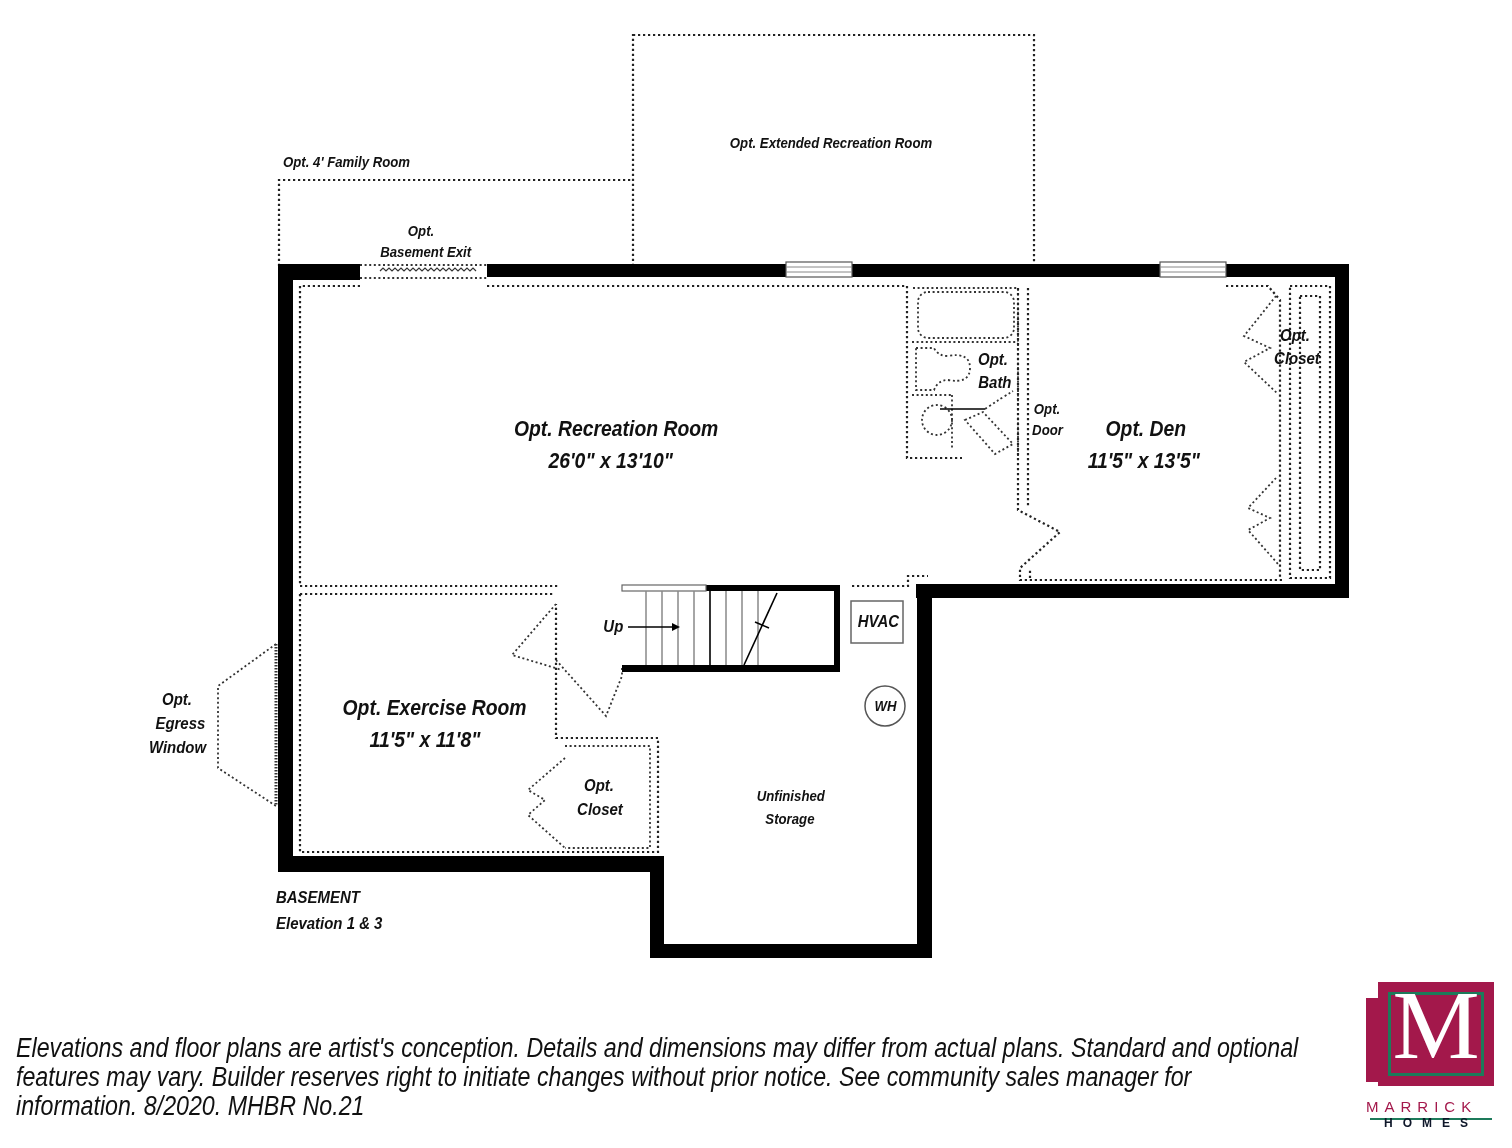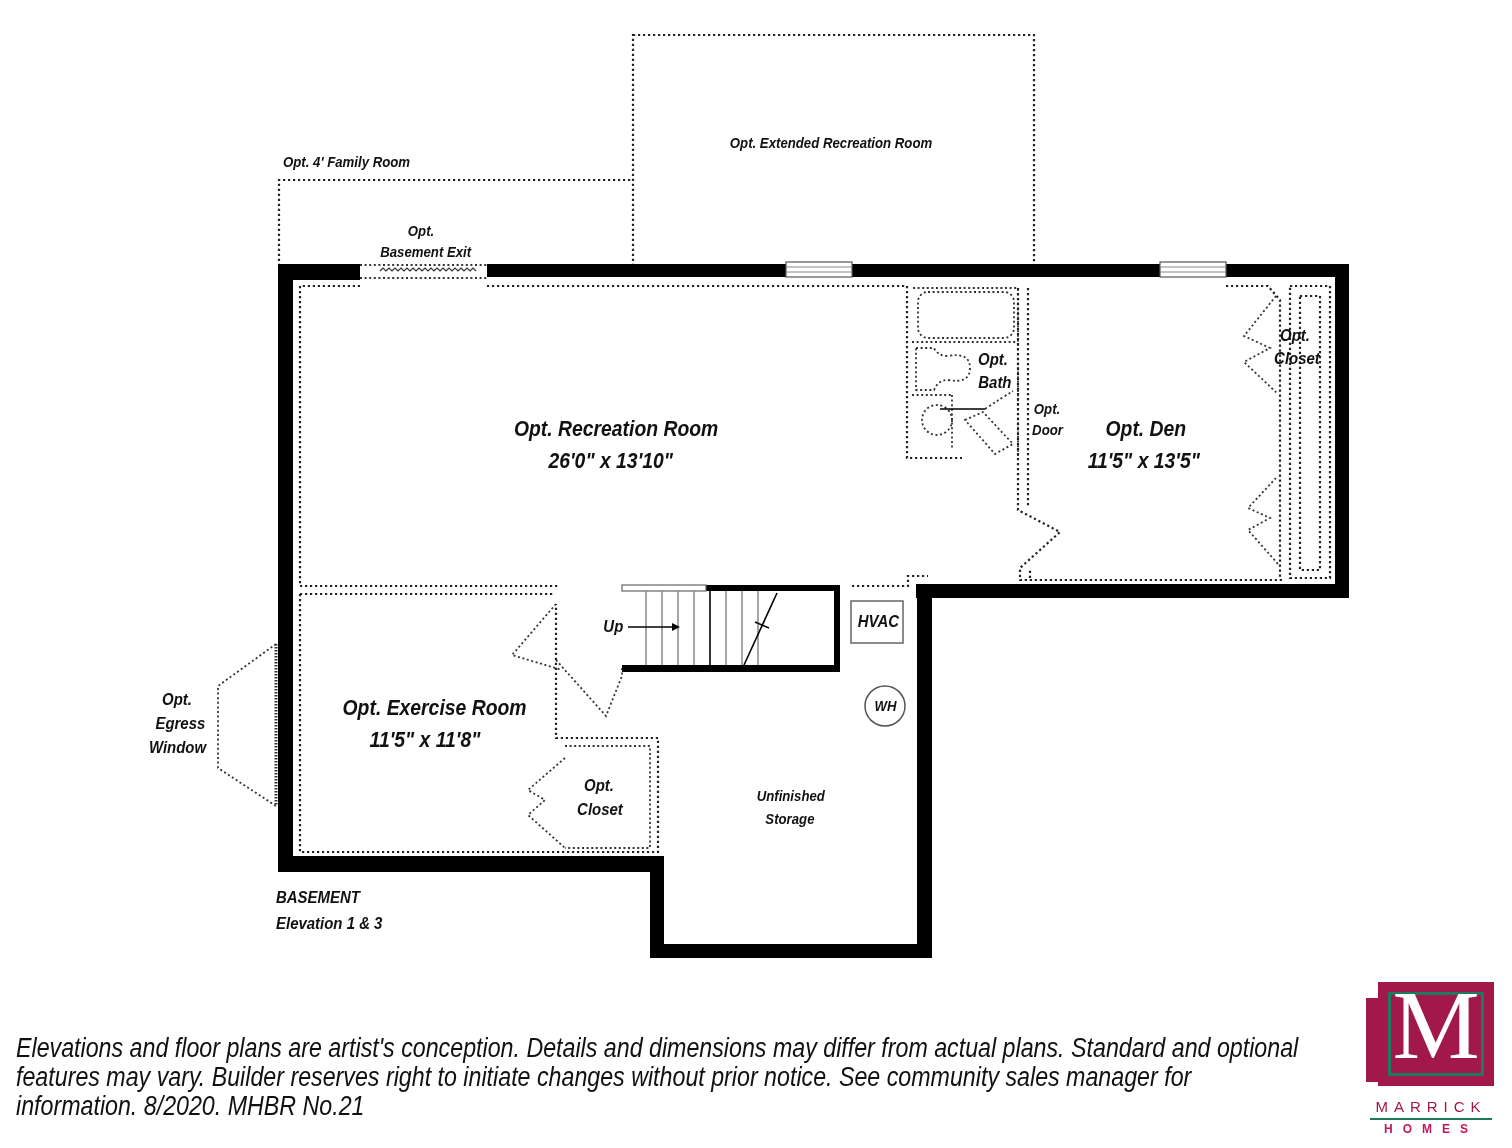--- a/index.html
+++ b/index.html
@@ -15,23 +15,23 @@
   .lbl.m { font-size: 17px; }
   .lbl.l { font-size: 22px; }
   .lbl.left { text-align: left; transform-origin: left; }
   .disclaimer { position: absolute; left: 16px; top: 1034px; width: 1340px; font-style: italic; font-size: 27px; line-height: 29px; color: #111; transform: scaleX(0.86); transform-origin: left top; }
   .disclaimer div { white-space: nowrap; }
   .logo { position: absolute; left: 1366px; top: 980px; width: 130px; height: 168px; }
   .logo-back { position: absolute; left: 0; top: 18px; width: 16px; height: 84px; background: #a3184b; }
   .logo-box { position: absolute; left: 12px; top: 2px; width: 116px; height: 104px; background: #a3184b; }
   .logo-inner { position: absolute; left: 10px; top: 10px; right: 10px; bottom: 10px; border: 3px solid #1d7a5a; border-left-width: 3px; }
   .logo-m { position: absolute; left: 0; right: 0; top: -6px; text-align: center; font-family: "Liberation Serif", "DejaVu Serif", serif; font-size: 98px; color: #ffffff; line-height: 1; }
-  .logo-word1 { position: absolute; left: 0; width: 130px; top: 118px; text-align: center; font-family: "Liberation Sans", sans-serif; font-size: 15px; letter-spacing: 6px; color: #a3184b; }
+  .logo-word1 { position: absolute; left: 0; width: 130px; top: 118px; text-align: left; font-family: "Liberation Sans", sans-serif; font-size: 15px; letter-spacing: 6px; color: #a3184b; }
   .logo-rule { position: absolute; left: 4px; width: 122px; top: 138px; height: 2px; background: #1d7a5a; }
-  .logo-word2 { position: absolute; left: 0; width: 130px; top: 142px; text-align: center; font-family: "Liberation Sans", sans-serif; font-weight: bold; font-size: 12px; letter-spacing: 10px; color: #be185d; }
+  .logo-word2 { position: absolute; left: 0; width: 130px; top: 136px; text-align: center; font-family: "Liberation Sans", sans-serif; font-weight: bold; font-size: 12px; letter-spacing: 10px; color: #0f172a; }
 </style>
 </head>
 <body>
 
 <svg id="plan" viewBox="0 0 1512 1148" xmlns="http://www.w3.org/2000/svg">
 
   <rect class="dot" x="633" y="35" width="401" height="232"></rect>
 
   <polyline class="dot" points="279,266 279,180 633,180"></polyline>
 

